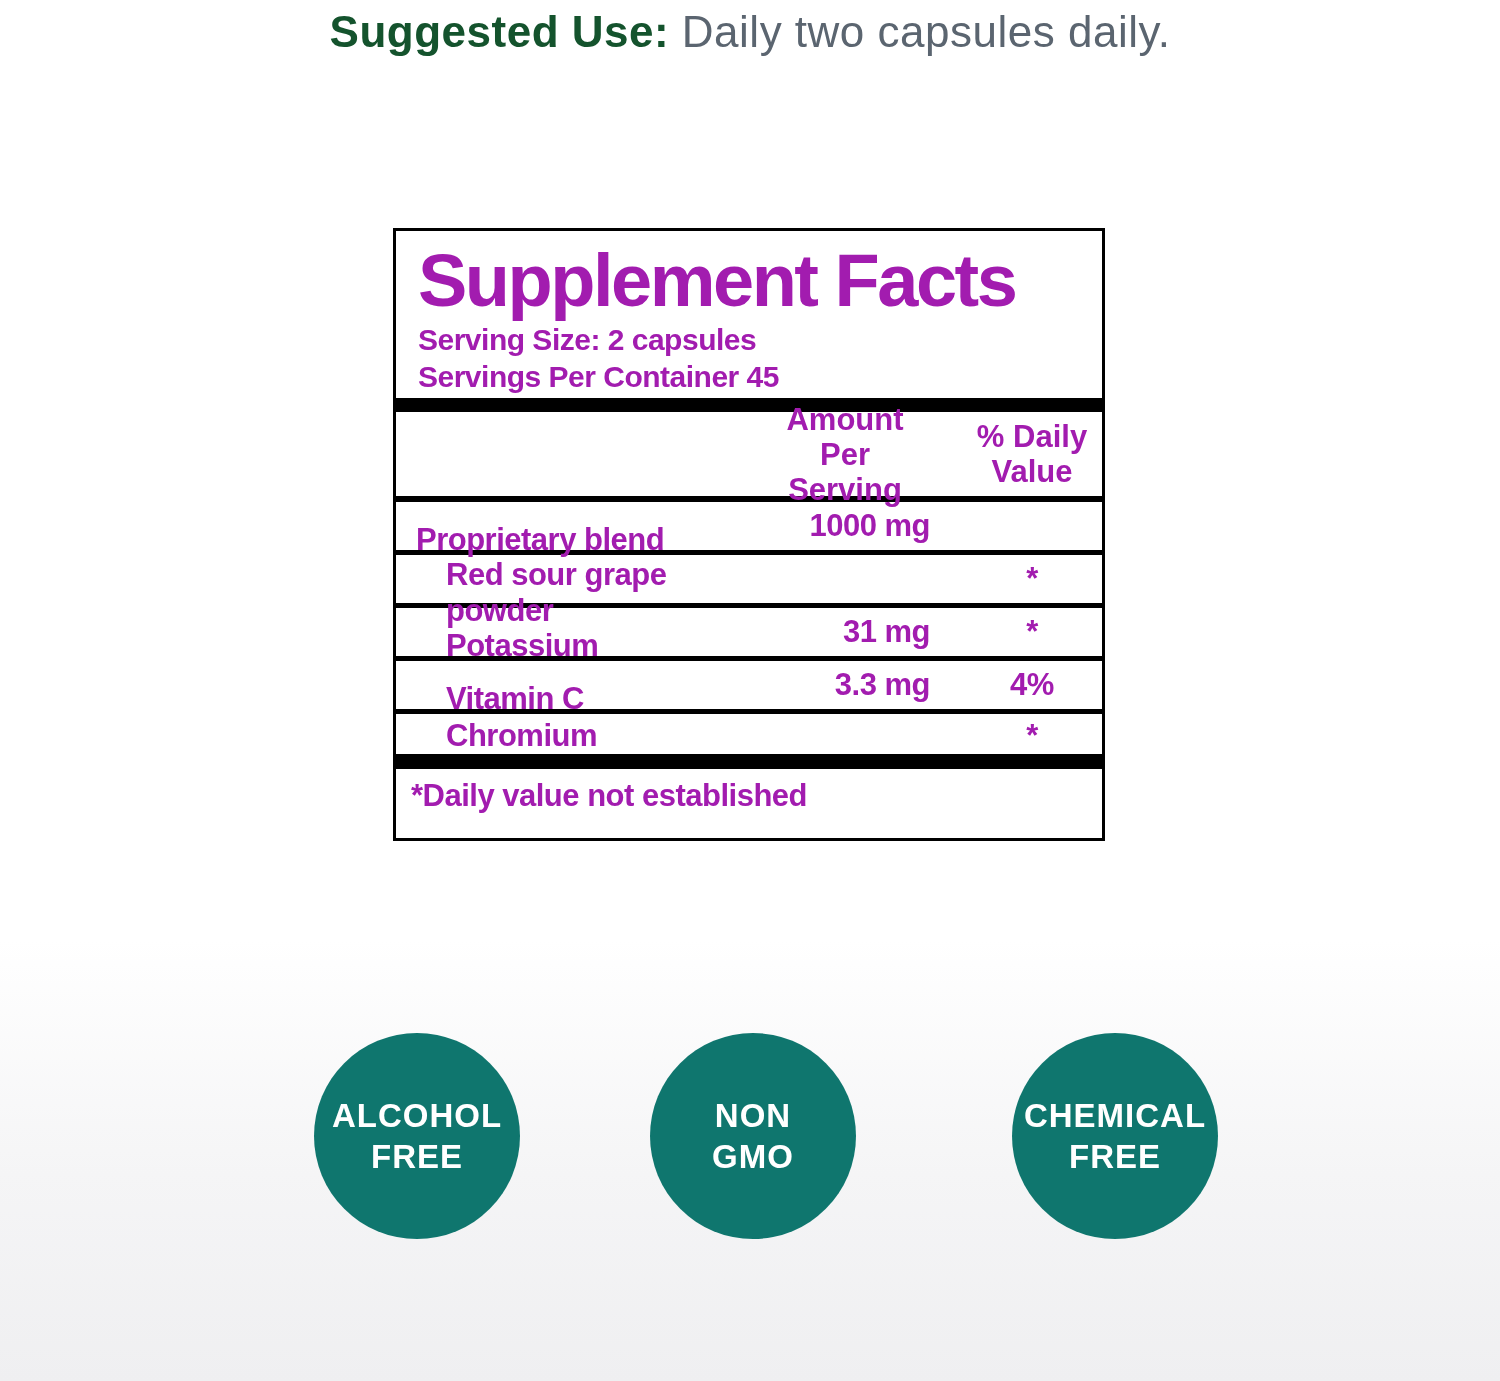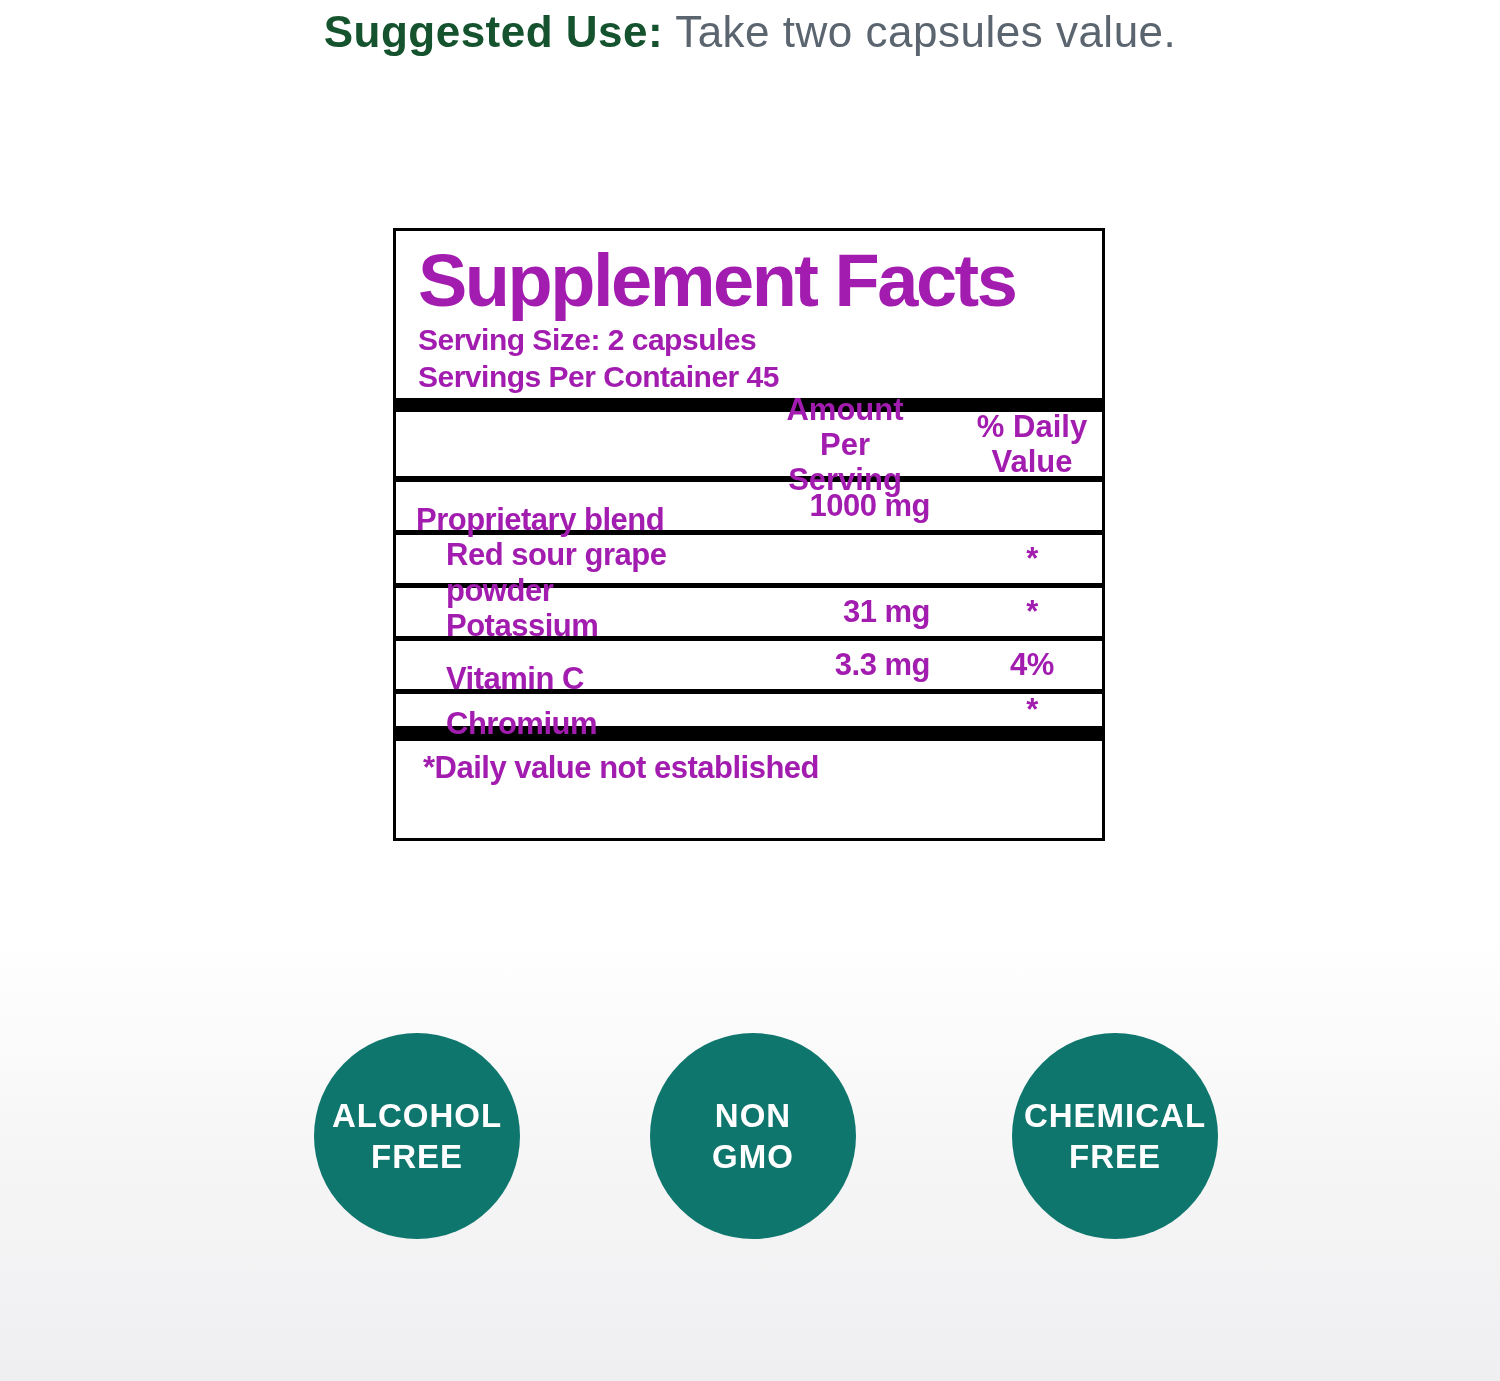--- a/index.html
+++ b/index.html
@@ -76,21 +76,21 @@
     background: #000;
   }
   .bar-thick2 {
     height: 15px;
     background: #000;
   }
 
   .hdr-row {
     display: flex;
     align-items: center;
-    height: 64px;
+    height: 84px;
     font-size: 31px;
     line-height: 35px;
     font-weight: bold;
   }
   .c-name { flex: 1; }
   .c-amt  {
     width: 170px;
     padding-right: 32px;
     text-align: right;
   }
@@ -105,27 +105,27 @@
     display: flex;
     align-items: center;
     height: 48px;
     border-bottom: 5px solid #000;
     font-size: 31px;
     font-weight: bold;
     letter-spacing: -0.5px;
   }
   .fact-row .c-name { padding-left: 20px; margin-top: 28px; }
   .fact-row.indent .c-name { padding-left: 50px; }
-  .fact-row.last { border-bottom: none; height: 32px; }
+  .fact-row.last { border-bottom: none; height: 40px; align-items: flex-end; }
 
   .footnote {
     display: flex;
     align-items: center;
     height: 54px;
-    padding-left: 27px;
+    padding-left: 15px;
     font-size: 31px;
     font-weight: bold;
     letter-spacing: -0.5px;
   }
 
   
   .badge {
     position: absolute;
     top: 1033px;
     width: 206px;
@@ -146,21 +146,21 @@
   .badge-1 { left: 314px; }
   .badge-2 { left: 650px; }
   .badge-3 { left: 1012px; }
 </style>
 </head>
 <body>
 
 <div class="suggested-use">
   <span class="su-label">Suggested Use:</span>
   <span> </span>
-  <span class="su-text">Take two capsules value.</span>
+  <span class="su-text">Daily two capsules daily.</span>
 </div>
 
 <div class="panel">
   <div class="panel-head">
     <div class="panel-title">Supplement Facts</div>
     <div class="serving-line">Serving Size: 2 capsules</div>
     <div class="serving-line">Servings Per Container 45</div>
   </div>
 
   <div class="bar-thick"></div>

